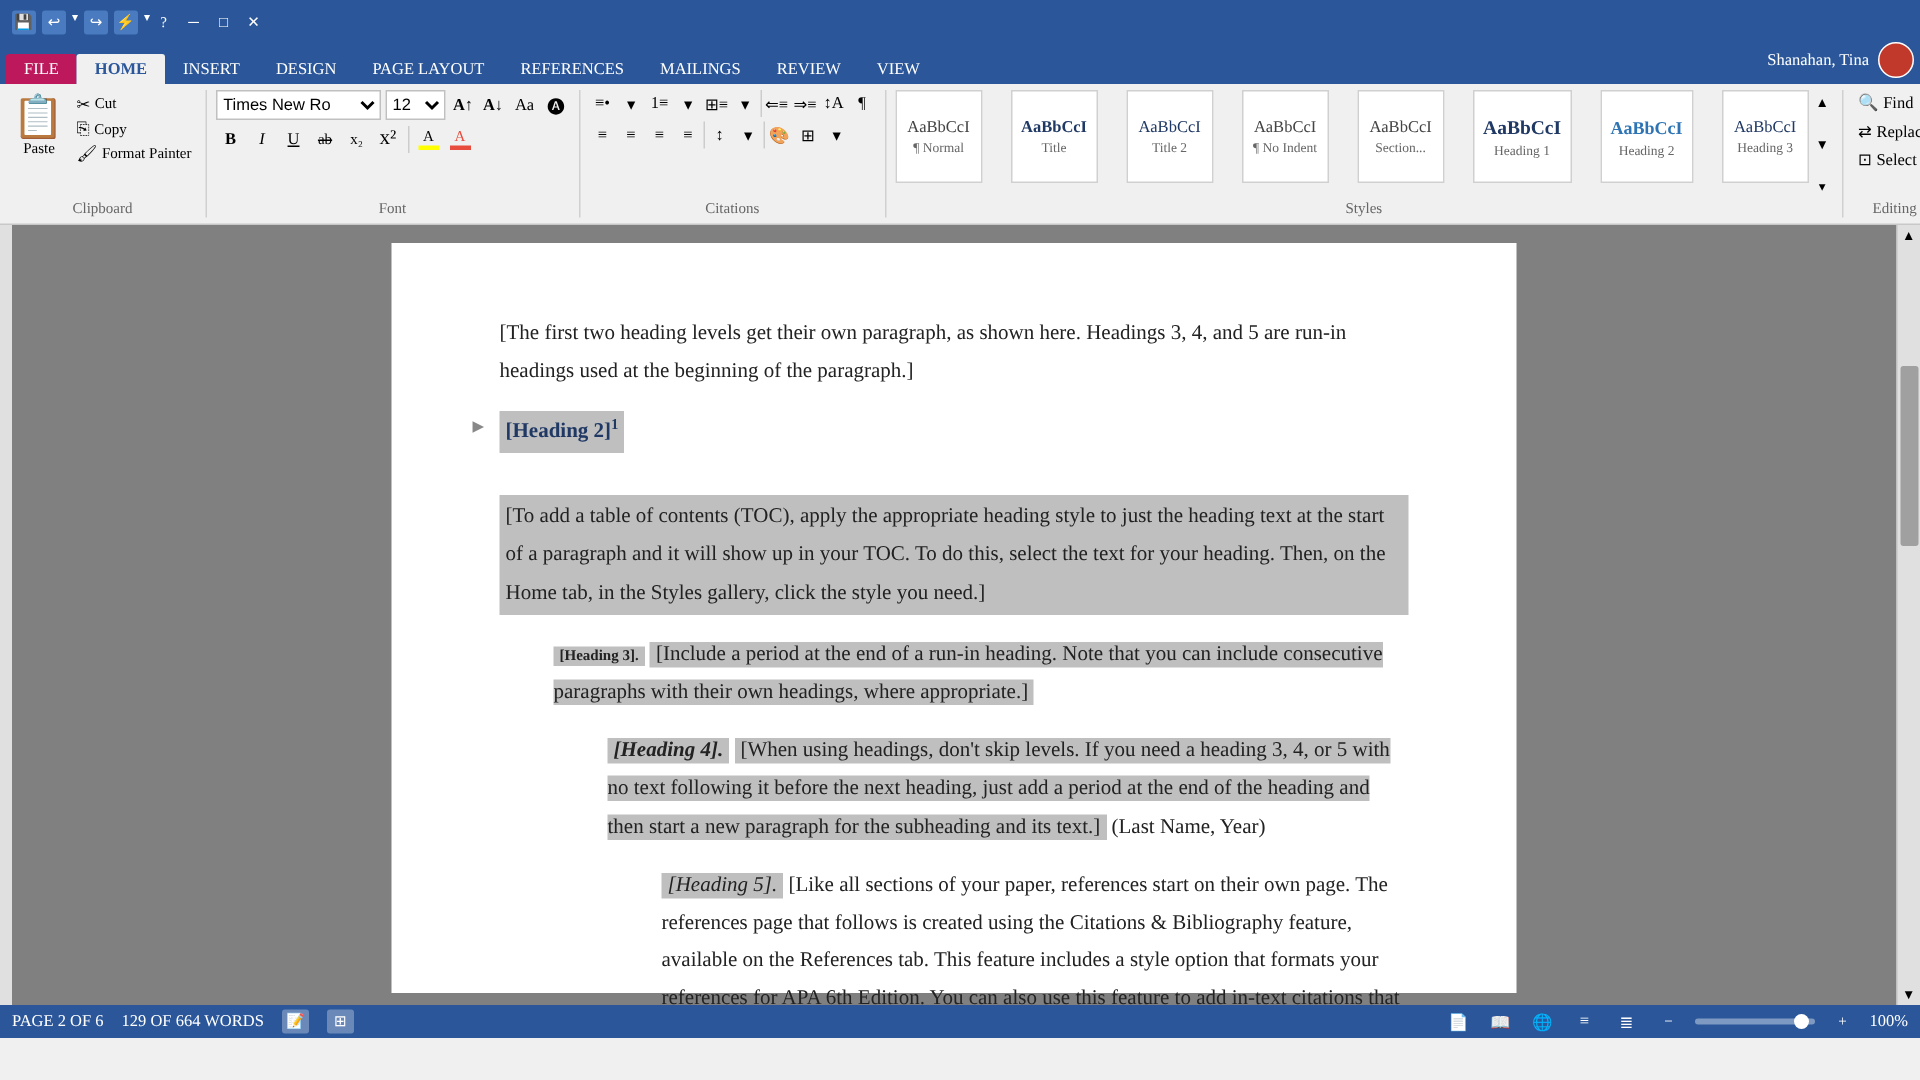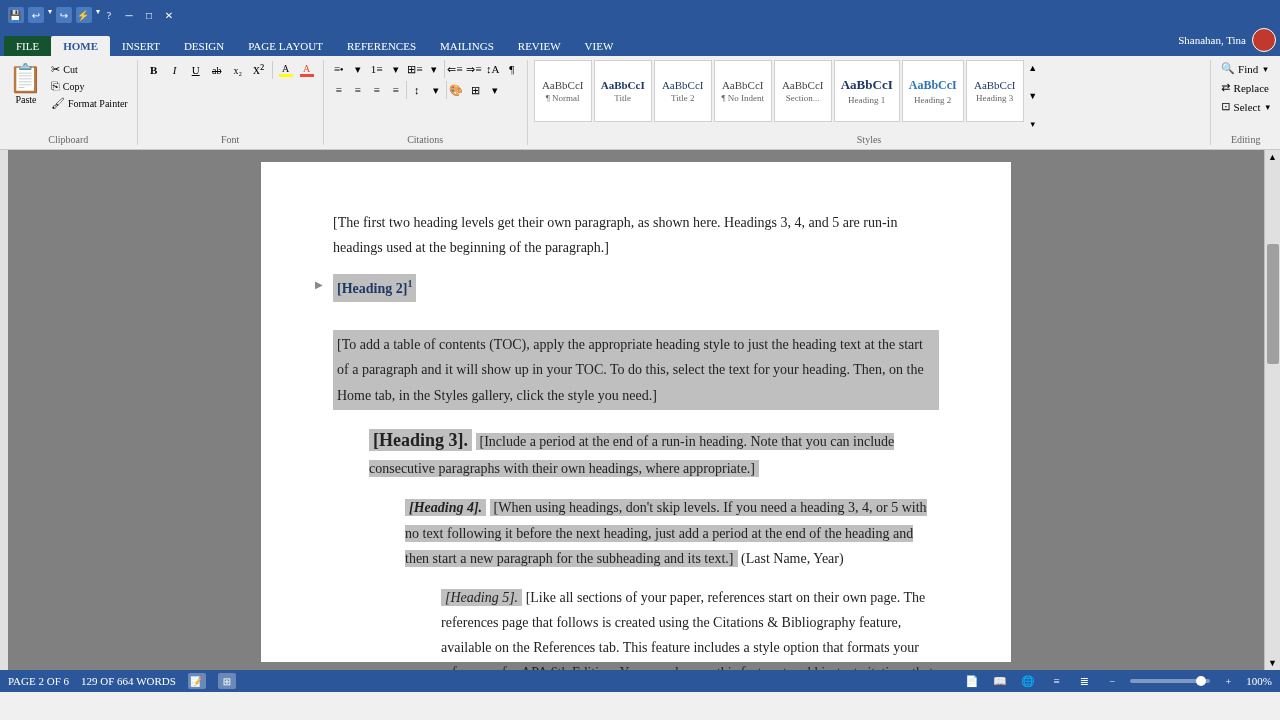--- a/index.html
+++ b/index.html
@@ -75,21 +75,21 @@
     .size-select { height: 20px; font-size: 11px; border: 1px solid #c0c0c0; background: white; width: 40px; }
     .font-size-btns { display: flex; gap: 2px; }
     .icon-btn { width: 18px; height: 18px; display: flex; align-items: center; justify-content: center; font-size: 11px; cursor: pointer; border-radius: 2px; }
     .font-row2 { display: flex; align-items: center; gap: 1px; }
     .format-btn { width: 20px; height: 20px; display: flex; align-items: center; justify-content: center; font-size: 11px; cursor: pointer; border-radius: 2px; }
     .color-btn { display: flex; flex-direction: column; align-items: center; }
     .color-bar-A { height: 3px; width: 14px; }
     .para-row { display: flex; align-items: center; gap: 1px; }
 
     
-    .styles-gallery { display: flex; gap: 2px; }
+    .styles-gallery { display: flex; gap: 19px; }
     .style-item { display: flex; flex-direction: column; align-items: center; padding: 2px 6px; border: 1px solid #d0d0d0; background: white; cursor: pointer; min-width: 58px; height: 62px; justify-content: center; }
     .style-preview { font-size: 16px; }
     .style-label { font-size: 9px; color: #666; margin-top: 2px; }
     .styles-scroll { display: flex; flex-direction: column; justify-content: space-between; }
     .scroll-arrow { width: 14px; height: 16px; display: flex; align-items: center; justify-content: center; font-size: 9px; cursor: pointer; }
     .edit-btn { display: flex; align-items: center; gap: 3px; font-size: 11px; padding: 2px 4px; cursor: pointer; border-radius: 2px; }
 
     
     #doc-area {
       display: flex;
@@ -129,21 +129,21 @@
     }
 
     .doc-paragraph { margin-bottom: 14px; color: #222; }
     .doc-heading2 {
       font-size: 14px;
       font-weight: bold;
       margin-bottom: 14px;
       color: #1f3864;
     }
     .doc-heading3 {
-      font-size: 18px;
+      font-size: 10px;
       font-weight: bold;
       margin-bottom: 0;
       display: inline;
       margin-top: 35px;
     }
     .doc-heading4 {
       font-size: 14px;
       font-weight: bold;
       font-style: italic;
       display: inline;
@@ -187,21 +187,21 @@
   </div>
   <div class="window-controls">
     <div class="win-btn">?</div>
     <div class="win-btn">─</div>
     <div class="win-btn">□</div>
     <div class="win-btn win-close">✕</div>
   </div>
 </div>
 
 <div id="ribbon-tabs">
-  <div class="ribbon-tab" style="background:#14532d; padding: 4px 12px; border-radius:2px 2px 0 0;">FILE</div>
+  <div class="ribbon-tab" style="background:#be185d; padding: 4px 12px; border-radius:2px 2px 0 0;">FILE</div>
   <div class="ribbon-tab active">HOME</div>
   <div class="ribbon-tab">INSERT</div>
   <div class="ribbon-tab">DESIGN</div>
   <div class="ribbon-tab">PAGE LAYOUT</div>
   <div class="ribbon-tab">REFERENCES</div>
   <div class="ribbon-tab">MAILINGS</div>
   <div class="ribbon-tab">REVIEW</div>
   <div class="ribbon-tab">VIEW</div>
   <div class="user-info">
     <span>Shanahan, Tina</span>
@@ -230,20 +230,34 @@
           <span class="small-icon">🖌</span>
           <span>Format Painter</span>
         </div>
       </div>
     </div>
     <div class="ribbon-group-label">Clipboard</div>
   </div>
 
   <div class="ribbon-group">
     <div class="ribbon-group-content" style="flex-direction:column; gap:3px;">
+      <div class="font-row1">
+        <select class="font-select">
+          <option>Times New Ro</option>
+        </select>
+        <select class="size-select">
+          <option>12</option>
+        </select>
+        <div class="font-size-btns">
+          <div class="icon-btn" style="font-weight:bold;">A↑</div>
+          <div class="icon-btn" style="font-weight:bold;">A↓</div>
+        </div>
+        <div class="icon-btn">Aa</div>
+        <div class="icon-btn">🅐</div>
+      </div>
       <div class="font-row2">
         <div class="format-btn" style="font-weight:bold;">B</div>
         <div class="format-btn" style="font-style:italic;">I</div>
         <div class="format-btn" style="text-decoration:underline;">U</div>
         <div class="format-btn" style="font-size:10px;text-decoration:line-through;">ab</div>
         <div class="format-btn" style="font-size:10px;">x₂</div>
         <div class="format-btn" style="font-size:14px;">x²</div>
         <div style="width:1px;height:18px;background:#ccc;margin:0 2px;"></div>
         <div class="format-btn" style="font-size:10px;">
           <div class="color-btn">

